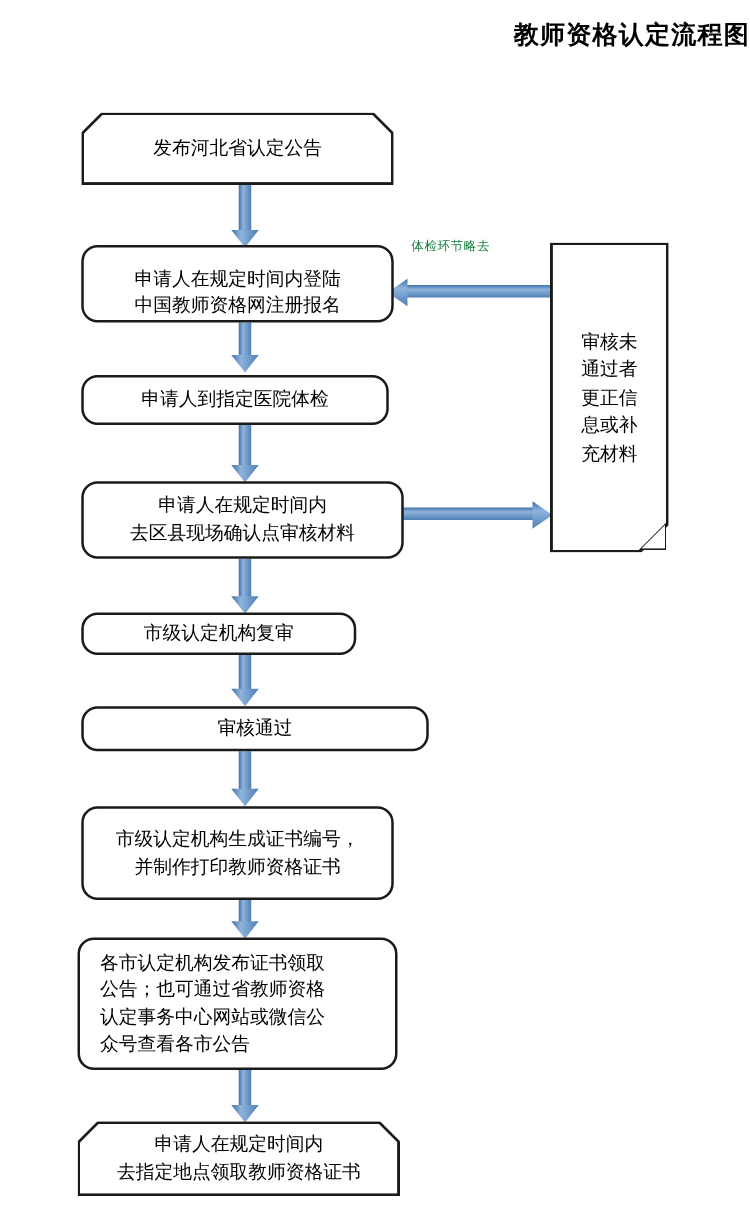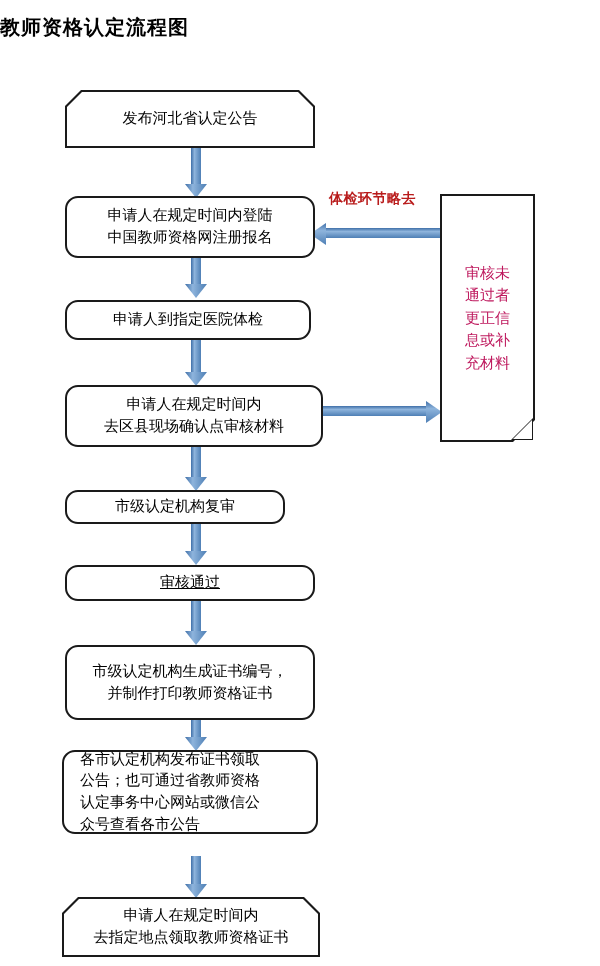--- a/index.html
+++ b/index.html
@@ -22,21 +22,21 @@
     width: 600px;
     height: 966px;
   }
 
   
   .chart-title {
     position: absolute;
     left: 0;
     top: 14px;
     width: 600px;
-    text-align: left;
+    text-align: right;
     font-size: 20px;
     font-weight: bold;
     letter-spacing: 1px;
     color: #000000;
     font-family: "DejaVu Serif", "Liberation Serif", serif;
   }
 
   
   .node {
     position: absolute;
@@ -127,42 +127,42 @@
     clip-path: polygon(100% 0, 100% 100%, 0 100%);
   }
   .doc-text {
     position: absolute;
     inset: 0;
     display: flex;
     align-items: center;
     justify-content: center;
     font-size: 15px;
     line-height: 1.5;
-    color: #be185d;
+    color: #000000;
     text-align: center;
     white-space: pre-line;
     z-index: 2;
   }
 
   
   .conn {
     position: absolute;
     z-index: 1;
   }
   .conn svg {
     display: block;
     overflow: visible;
   }
 
   
   .side-note {
     position: absolute;
-    font-size: 14px;
-    font-weight: bold;
-    color: #b91c1c;
+    font-size: 10px;
+    font-weight: normal;
+    color: #15803d;
     letter-spacing: 0.5px;
     font-family: "DejaVu Serif", "Liberation Serif", serif;
     z-index: 4;
     white-space: nowrap;
   }
 </style>
 </head>
 <body>
 
 <div id="chart-root">
@@ -254,48 +254,48 @@
   </div>
 
   <div class="side-note" style="left:329px; top:190px;">体检环节略去</div>
 
   <div class="node beveled" style="left:65px; top:90px; width:250px; height:58px;border-radius:24px;">
     <div class="bevel-face"></div>
     <div class="bevel-inner"></div>
     <div class="node-label">发布河北省认定公告</div>
   </div>
 
-  <div class="node rounded" style="left:65px; top:196px; width:250px; height:62px;">
+  <div class="node rounded" style="left:65px; top:196px; width:250px; height:62px;align-items:flex-end;">
     <div class="node-label">申请人在规定时间内登陆
 中国教师资格网注册报名</div>
   </div>
 
   <div class="node rounded" style="left:65px; top:300px; width:246px; height:40px;">
     <div class="node-label">申请人到指定医院体检</div>
   </div>
 
   <div class="node rounded" style="left:65px; top:385px; width:258px; height:62px;">
     <div class="node-label">申请人在规定时间内
 去区县现场确认点审核材料</div>
   </div>
 
   <div class="node rounded" style="left:65px; top:490px; width:220px; height:34px;">
     <div class="node-label">市级认定机构复审</div>
   </div>
 
-  <div class="node rounded" style="left:65px; top:565px; width:250px; height:36px;text-decoration:underline;">
+  <div class="node rounded" style="left:65px; top:565px; width:278px; height:36px;">
     <div class="node-label">审核通过</div>
   </div>
 
   <div class="node rounded" style="left:65px; top:645px; width:250px; height:75px;">
     <div class="node-label">市级认定机构生成证书编号，
 并制作打印教师资格证书</div>
   </div>
 
-  <div class="node rounded" style="left:62px; top:750px; width:256px; height:84px; justify-content:flex-start; padding-left:16px; text-align:left;">
+  <div class="node rounded" style="left:62px; top:750px; width:256px; height:106px; justify-content:flex-start; padding-left:16px; text-align:left;">
     <div class="node-label" style="text-align:left;">各市认定机构发布证书领取
 公告；也可通过省教师资格
 认定事务中心网站或微信公
 众号查看各市公告</div>
   </div>
 
   <div class="node beveled" style="left:62px; top:897px; width:258px; height:60px;">
     <div class="bevel-face"></div>
     <div class="bevel-inner"></div>
     <div class="node-label">申请人在规定时间内

